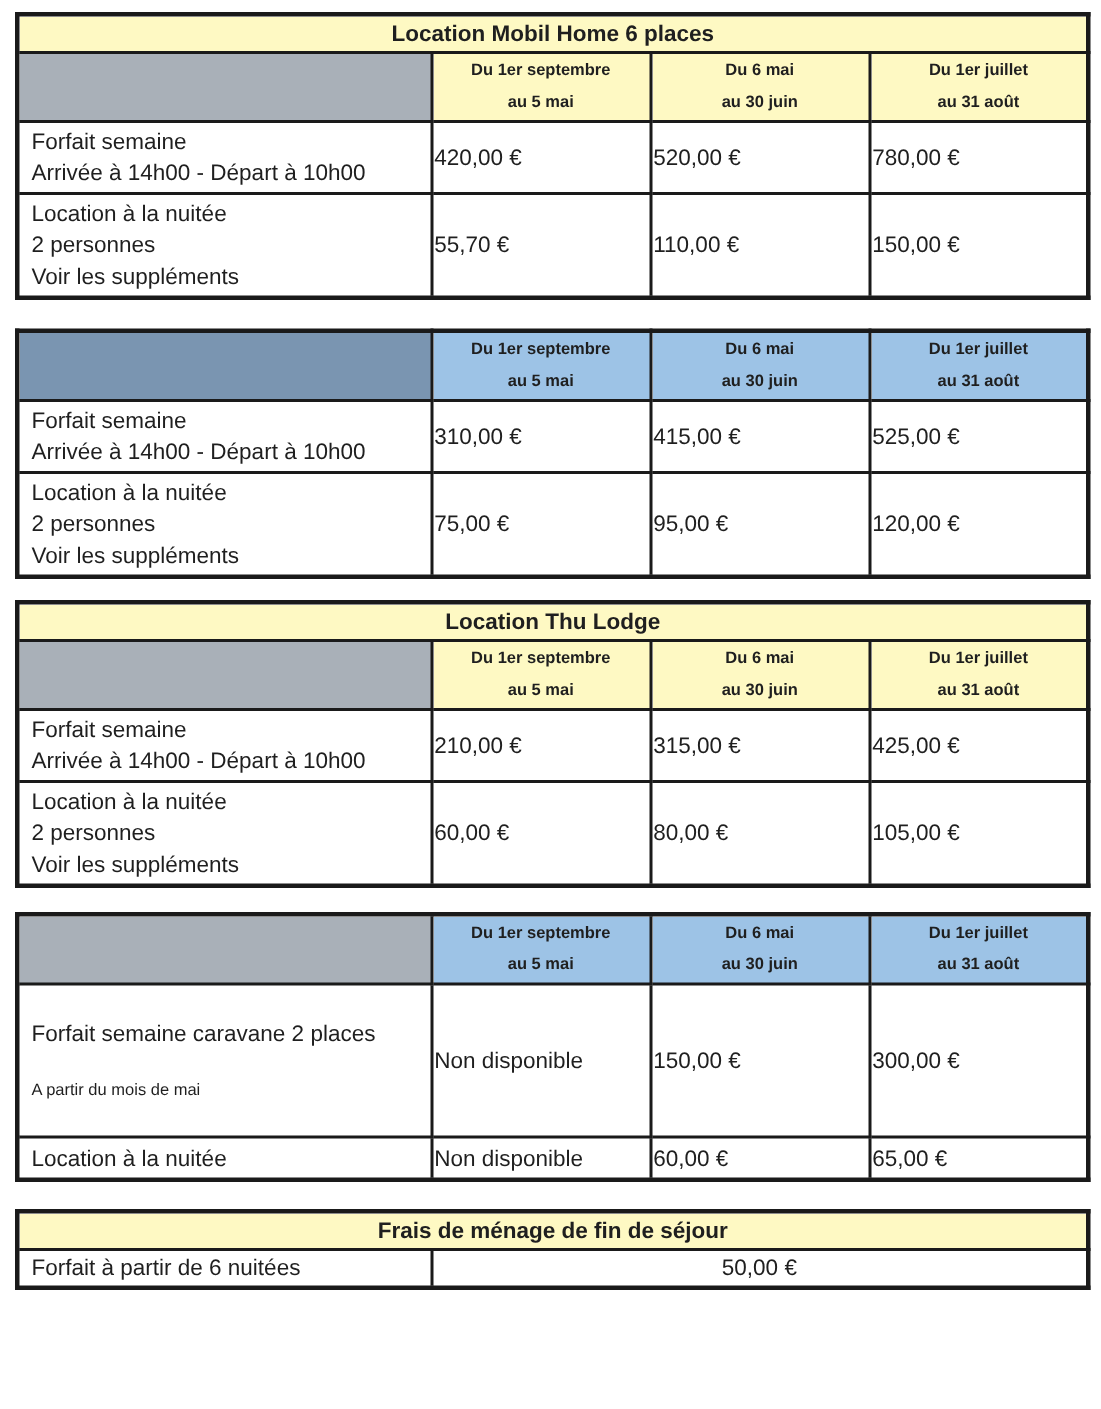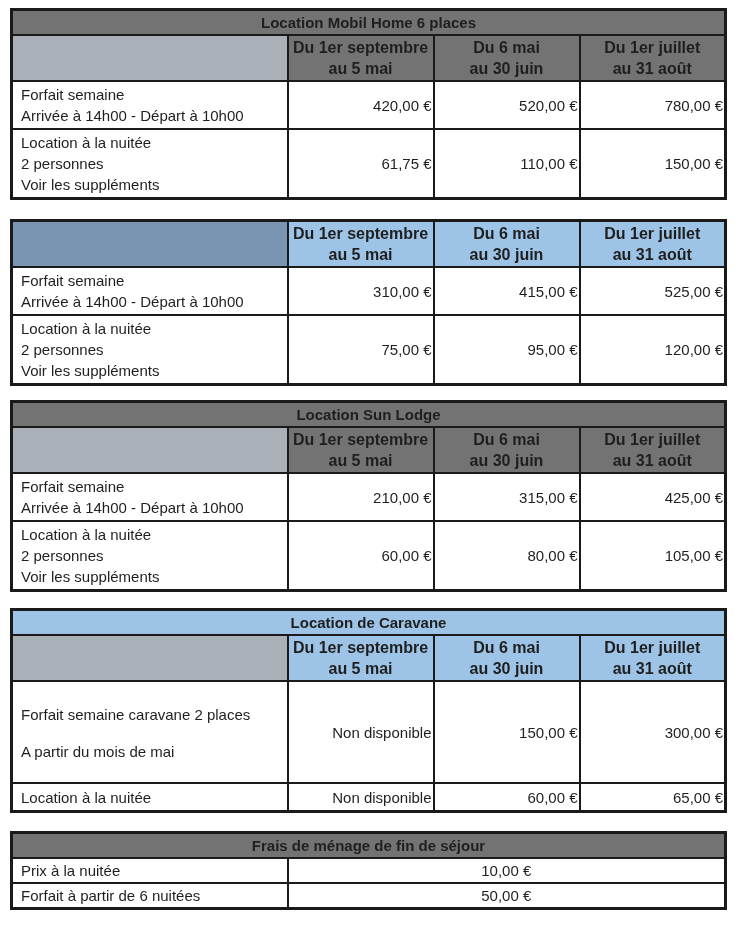--- a/index.html
+++ b/index.html
@@ -40,43 +40,43 @@
     text-align: center;
     font-weight: bold;
     font-size: 15px;
   }
   .header-row td { height: 42px; }
   .season-cell {
     text-align: center;
     font-weight: bold;
     white-space: pre-line;
     line-height: 21px;
-    font-size: 16px;
+    font-size: 11px;
   }
   .label-cell {
     padding: 2px 16px 2px 8px;
     white-space: pre-line;
     line-height: 21px;
     text-align: left;
   }
-  .price-cell { text-align: right; }
+  .price-cell { text-align: left; }
 
   .row-2line td { height: 42px; }
   .row-3line td { height: 63px; }
   .row-sub td   { height: 33px; margin-top: 17px; }
   .row-1line td { height: 22px; }
   .fee-row td   { height: 21px; }
 
-  .bg-light  { background: #737373; }
+  .bg-light  { background: #fef9c3; }
   .bg-medium { background: #9DC3E6; }
   .bg-gray   { background: #A9B0B8; }
   .bg-slate  { background: #7A95B1; }
 
   .sublabel {
-    font-size: 15px;
+    font-size: 11px;
     line-height: 14px;
   }
   .mainlabel { line-height: 19px; }
 
   .fee-label { padding-left: 8px; }
   .fee-value { text-align: center; }
   .mb19 { margin-bottom: 19px; }
   .mb14 { margin-bottom: 14px; }
   .mb16 { margin-bottom: 16px; }
   .mb18 { margin-bottom: 18px; }
@@ -110,21 +110,21 @@
         <td class="label-cell">Forfait semaine
 Arrivée à 14h00 - Départ à 10h00</td>
         <td class="price-cell">420,00 €</td>
         <td class="price-cell">520,00 €</td>
         <td class="price-cell">780,00 €</td>
       </tr>
       <tr class="row-3line">
         <td class="label-cell">Location à la nuitée
 2 personnes
 Voir les suppléments</td>
-        <td class="price-cell">61,75 €</td>
+        <td class="price-cell">55,70 €</td>
         <td class="price-cell">110,00 €</td>
         <td class="price-cell">150,00 €</td>
       </tr>
     </tbody>
   </table>
 
   <table class="mb14">
     <colgroup>
         <col class="c-label">
         <col class="c-season">
@@ -161,21 +161,21 @@
 
   <table class="mb16">
     <colgroup>
         <col class="c-label">
         <col class="c-season">
         <col class="c-season">
         <col class="c-season">
       </colgroup>
     <tbody>
       <tr>
-        <td colspan="4" class="title-cell bg-light">Location Sun Lodge</td>
+        <td colspan="4" class="title-cell bg-light">Location Thu Lodge</td>
       </tr>
       <tr class="header-row">
         <td class="bg-gray"></td>
         <td class="season-cell bg-light">Du 1er septembre
 au 5 mai</td>
         <td class="season-cell bg-light">Du 6 mai
 au 30 juin</td>
         <td class="season-cell bg-light">Du 1er juillet
 au 31 août</td>
       </tr>
@@ -198,23 +198,20 @@
   </table>
 
   <table class="mb18">
     <colgroup>
         <col class="c-label">
         <col class="c-season">
         <col class="c-season">
         <col class="c-season">
       </colgroup>
     <tbody>
-      <tr>
-        <td colspan="4" class="title-cell bg-medium">Location de Caravane</td>
-      </tr>
       <tr class="header-row">
         <td class="bg-gray"></td>
         <td class="season-cell bg-medium">Du 1er septembre
 au 5 mai</td>
         <td class="season-cell bg-medium">Du 6 mai
 au 30 juin</td>
         <td class="season-cell bg-medium">Du 1er juillet
 au 31 août</td>
       </tr>
       <tr class="row-sub">
@@ -238,23 +235,19 @@
   <table class="mb16">
     <colgroup>
         <col class="c-label">
         <col class="c-feeval">
       </colgroup>
     <tbody>
       <tr>
         <td colspan="2" class="title-cell bg-light">Frais de ménage de fin de séjour</td>
       </tr>
       <tr class="fee-row">
-        <td class="fee-label">Prix à la nuitée</td>
-        <td class="fee-value">10,00 €</td>
-      </tr>
-      <tr class="fee-row">
         <td class="fee-label">Forfait à partir de 6 nuitées</td>
         <td class="fee-value">50,00 €</td>
       </tr>
     </tbody>
   </table>
 
 </div>
 
 </body></html>

